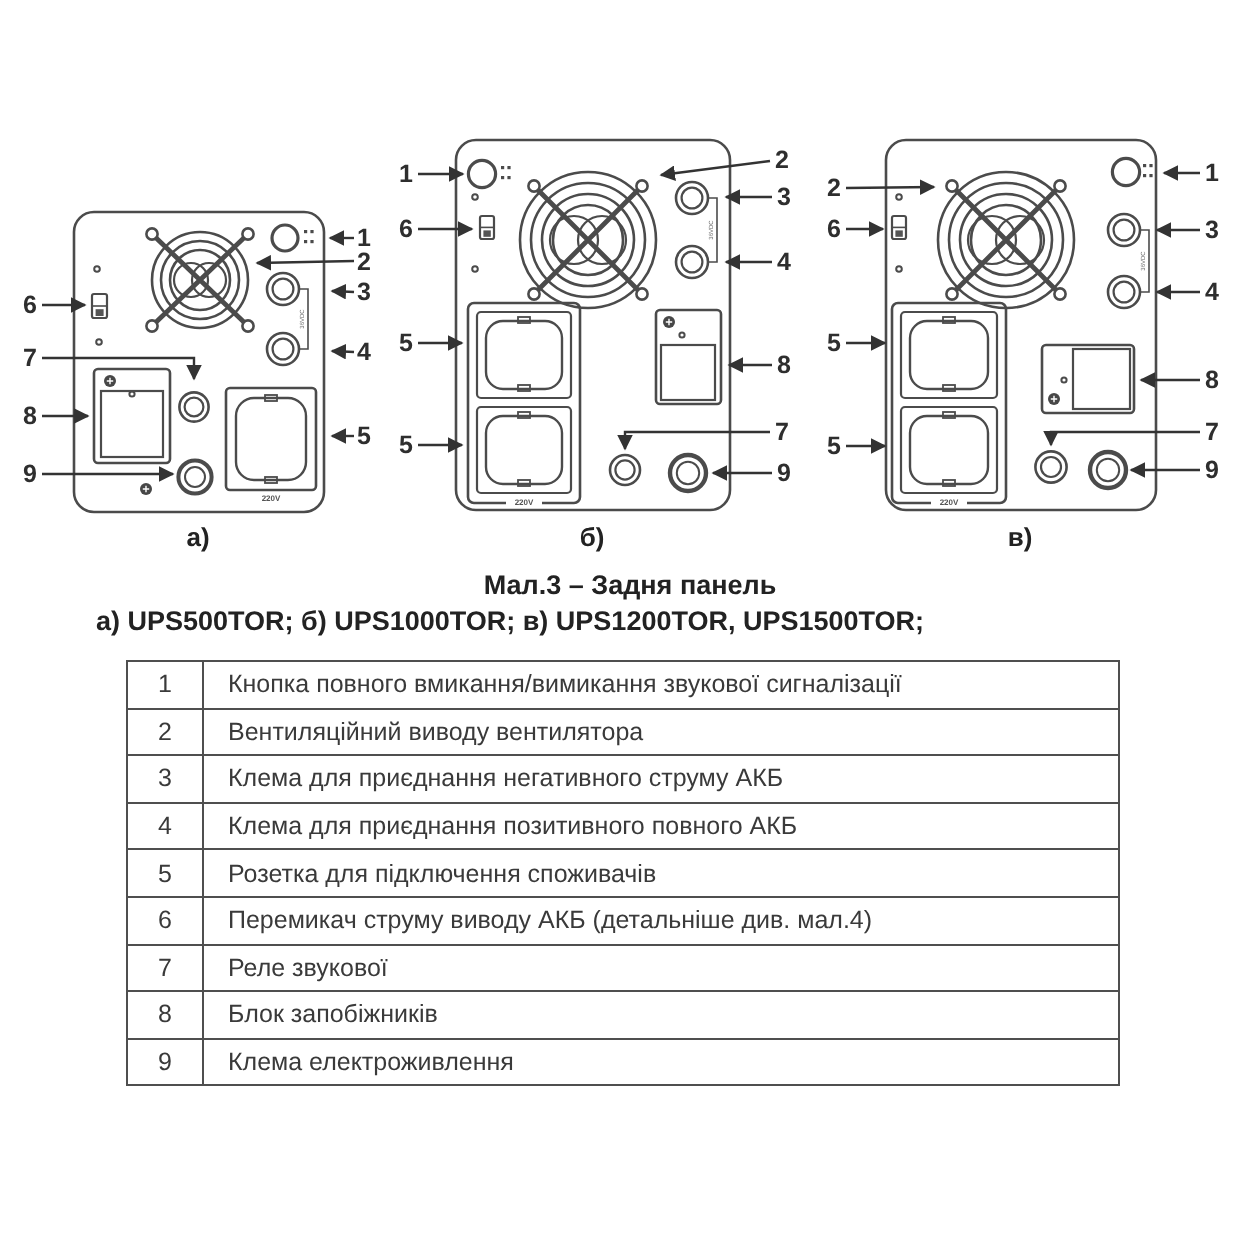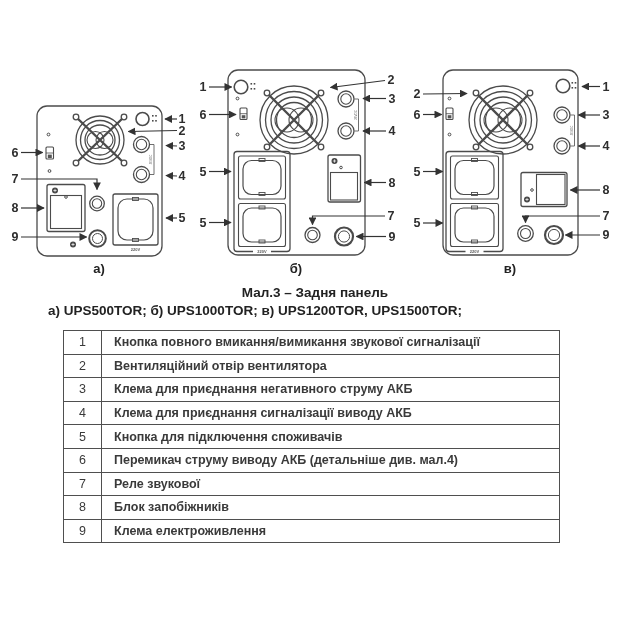--- a/index.html
+++ b/index.html
@@ -11,21 +11,21 @@
   .tiny{font-size:4px;fill:#555;font-weight:600;}
   .vtiny{font-size:3px;fill:#666;}
   #caption{position:absolute;top:285px;left:0;width:630px;text-align:center;
            font-size:13.5px;font-weight:700;color:#222;}
   #subtitle{position:absolute;top:303px;left:0;width:510px;text-align:center;
             font-size:13.5px;font-weight:700;color:#222;}
   #legend{position:absolute;top:330px;left:63px;width:497px;border-collapse:collapse;}
   #legend td{border:1.4px solid #4f4f4f;height:22.6px;font-size:12.5px;color:#3a3a3a;
              padding:0;vertical-align:middle;}
   #legend td.num{width:37px;text-align:center;}
-  #legend td.desc{padding-left:12px;font-weight:bold;}
+  #legend td.desc{padding-left:12px;}
 </style>
 </head>
 <body>
 
 <div id="page">
 
 <svg width="630" height="285" viewBox="0 0 630 285">
   <defs>
     <marker id="ah" viewBox="0 0 10 10" refX="9" refY="5" markerWidth="6.5" markerHeight="6.5" orient="auto-start-reverse">
       <path d="M0,0L10,5L0,10z" fill="#333"></path>
@@ -332,33 +332,33 @@
 <div id="subtitle">а) UPS500TOR; б) UPS1000TOR; в) UPS1200TOR, UPS1500TOR;</div>
 
 <table id="legend">
   <tbody>
     <tr>
       <td class="num">1</td>
       <td class="desc">Кнопка повного вмикання/вимикання звукової сигналізації</td>
     </tr>
     <tr>
       <td class="num">2</td>
-      <td class="desc">Вентиляційний отвір вентилятора</td>
+      <td class="desc">Вентиляційний виводу вентилятора</td>
     </tr>
     <tr>
       <td class="num">3</td>
       <td class="desc">Клема для приєднання негативного струму АКБ</td>
     </tr>
     <tr>
       <td class="num">4</td>
-      <td class="desc">Клема для приєднання сигналізації виводу АКБ</td>
+      <td class="desc">Клема для приєднання позитивного повного АКБ</td>
     </tr>
     <tr>
       <td class="num">5</td>
-      <td class="desc">Кнопка для підключення споживачів</td>
+      <td class="desc">Розетка для підключення споживачів</td>
     </tr>
     <tr>
       <td class="num">6</td>
       <td class="desc">Перемикач струму виводу АКБ (детальніше див. мал.4)</td>
     </tr>
     <tr>
       <td class="num">7</td>
       <td class="desc">Реле звукової</td>
     </tr>
     <tr>

